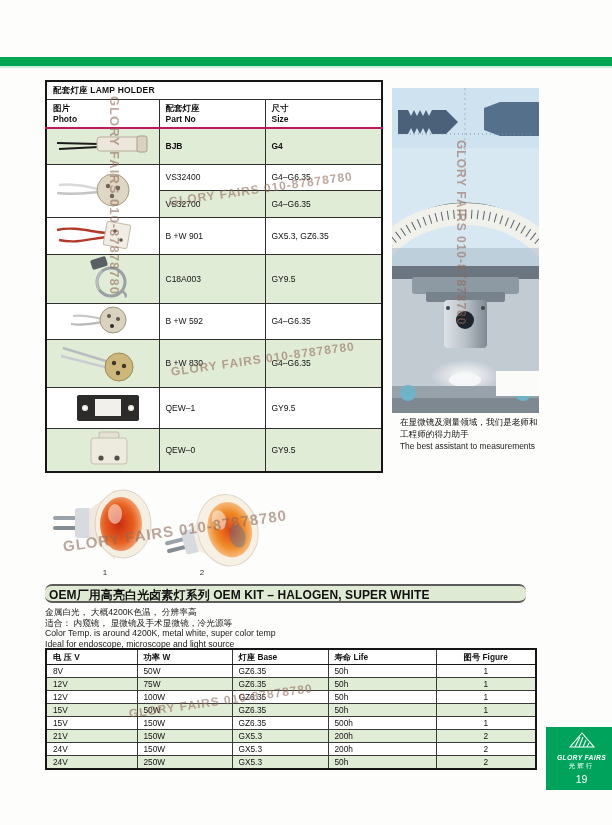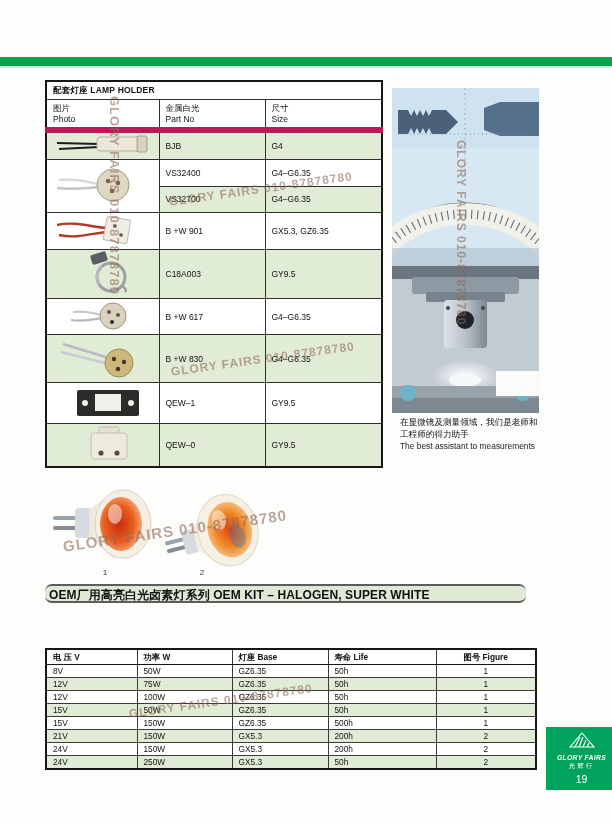--- a/index.html
+++ b/index.html
@@ -6,21 +6,21 @@
   .page{position:relative;width:612px;height:825px;background:#fdfdfc;overflow:hidden;
         font-family:"Liberation Sans","DejaVu Sans",sans-serif;color:#111;}
   .topbar{position:absolute;left:0;top:57px;width:612px;height:9px;background:#00a551;
           border-bottom:2px solid #cdeedd;}
   
   .lh-table{position:absolute;left:45px;top:80px;border-collapse:collapse;table-layout:fixed;}
   .lh-table td,.lh-table th{border:1px solid #2f2f2f;padding:0 0 0 6px;font-size:8.5px;
           text-align:left;vertical-align:middle;background:#fff;overflow:hidden;}
   .lh-table{border:2px solid #161616;}
   .lh-title-cell{font-size:13px;font-weight:bold;height:17px;padding-left:4px;letter-spacing:.2px;}
-  .lh-head th{font-weight:normal;height:27px;line-height:1.25;border-bottom:6px solid #be185d;}
+  .lh-head th{font-weight:bold;height:27px;line-height:1.25;border-bottom:2px solid #be185d;}
   .lh-head div{font-size:8.5px;}
   tr.g > td{background:#e1ecd7;}
   td.photo-cell{padding:0;text-align:center;}
   .lh-table .c-photo{width:113px;} .lh-table .c-part{width:106px;} .lh-table .c-size{width:117px;}
   
   .side-img{position:absolute;left:392px;top:88px;width:147px;height:325px;}
   .side-caption{position:absolute;left:400px;top:417px;width:170px;font-size:8.6px;line-height:1.35;}
   .side-caption .en{font-size:8.4px;color:#222;margin-top:1px;}
   
   .lamps{position:absolute;left:45px;top:478px;width:230px;height:100px;}
@@ -67,30 +67,30 @@
     <tbody>
         <tr>
       <td colspan="3" class="lh-title-cell">配套灯座 LAMP HOLDER</td>
     </tr>
     <tr class="lh-head">
       <th>
         <div>图片</div>
         <div>Photo</div>
       </th>
       <th>
-        <div>金属白光</div>
+        <div>配套灯座</div>
         <div>Part No</div>
       </th>
       <th>
         <div>尺寸</div>
         <div>Size</div>
       </th>
     </tr>
 
-    <tr class="g" style="height:27px;">
+    <tr class="g" style="height:36px;font-weight:bold;">
       <td class="photo-cell">
         <svg width="96" height="24">
           <line x1="2" y1="10" x2="44" y2="11" stroke="#1c1c1c" stroke-width="2"></line>
           <line x1="4" y1="16" x2="44" y2="14" stroke="#1c1c1c" stroke-width="2"></line>
           <rect x="42" y="4" width="48" height="14" rx="3" fill="#ece7da" stroke="#b7ae9c"></rect>
           <rect x="82" y="3" width="10" height="16" rx="2" fill="#d9d2c0" stroke="#a89e8a"></rect>
         </svg>
       </td>
       <td>BJB</td>
       <td>G4</td>
@@ -146,21 +146,21 @@
       <td class="photo-cell">
         <svg width="96" height="32">
           <path d="M18,12 C30,10 40,14 48,15" stroke="#c9c9c9" stroke-width="2.2" fill="none"></path>
           <path d="M16,20 C30,22 40,19 48,18" stroke="#b8b8b8" stroke-width="2.2" fill="none"></path>
           <circle cx="58" cy="16" r="13" fill="#d9d2bf" stroke="#a09580"></circle>
           <circle cx="54" cy="12" r="2" fill="#5f5747"></circle>
           <circle cx="63" cy="15" r="2" fill="#5f5747"></circle>
           <circle cx="57" cy="22" r="2" fill="#302c24"></circle>
         </svg>
       </td>
-      <td>B +W 617</td>
+      <td>B +W 592</td>
       <td>G4–G6.35</td>
     </tr>
 
     <tr class="g" style="height:48px;">
       <td class="photo-cell">
         <svg width="96" height="44">
           <line x1="8" y1="8" x2="54" y2="22" stroke="#b9bdc2" stroke-width="2.4"></line>
           <line x1="6" y1="16" x2="54" y2="28" stroke="#c9ccd0" stroke-width="2.4"></line>
           <circle cx="64" cy="27" r="14" fill="#cdb77a" stroke="#9a8a55"></circle>
           <circle cx="59" cy="23" r="2.2" fill="#40362a"></circle>
@@ -282,20 +282,26 @@
       <ellipse cx="182" cy="54" rx="30" ry="36" fill="#f6f0e5" stroke="#e0d6c4"></ellipse>
       <ellipse cx="184" cy="54" rx="22" ry="28" fill="url(#ref2)"></ellipse>
       <ellipse cx="190" cy="62" rx="8" ry="12" fill="#2f6fbd" opacity=".35"></ellipse>
       <ellipse cx="176" cy="42" rx="7" ry="10" fill="#ffffff" opacity=".5"></ellipse>
     </g>
   </svg>
   <div class="fig-label" style="left:95px;">1</div>
   <div class="fig-label" style="left:192px;">2</div>
 
   <div class="oem-band">OEM厂用高亮白光卤素灯系列 OEM KIT – HALOGEN, SUPER WHITE</div>
+  <div class="oem-desc">
+    <div>金属白光， 大概4200K色温， 分辨率高</div>
+    <div>适合： 内窥镜， 显微镜及手术显微镜，冷光源等</div>
+    <div>Color Temp. is around 4200K,  metal white, super color temp</div>
+    <div>Ideal for endoscope, microscope and light source</div>
+  </div>
 
   <table class="oem-table">
     <colgroup>
         <col class="c1">
         <col class="c2">
         <col class="c3">
         <col class="c4">
         <col class="c5">
       </colgroup>
     <tbody>

